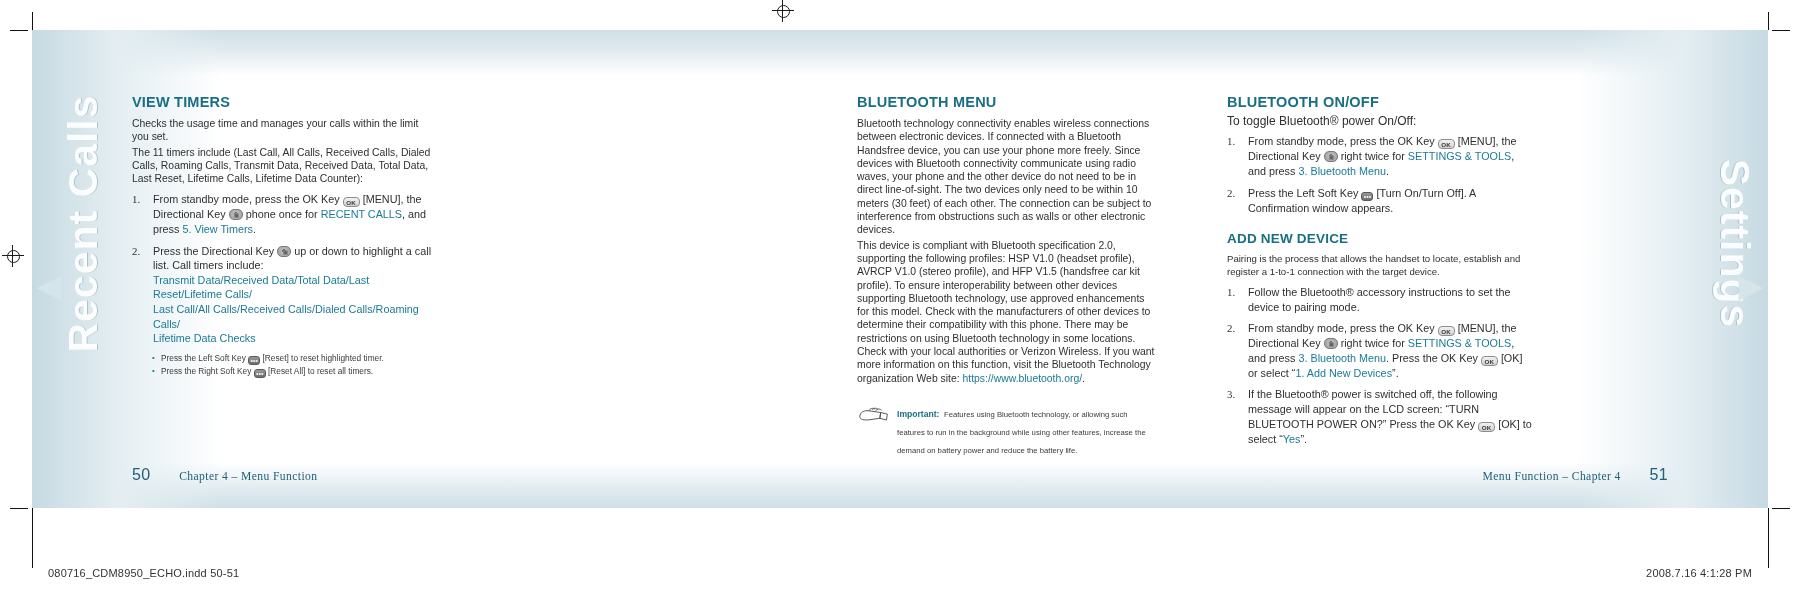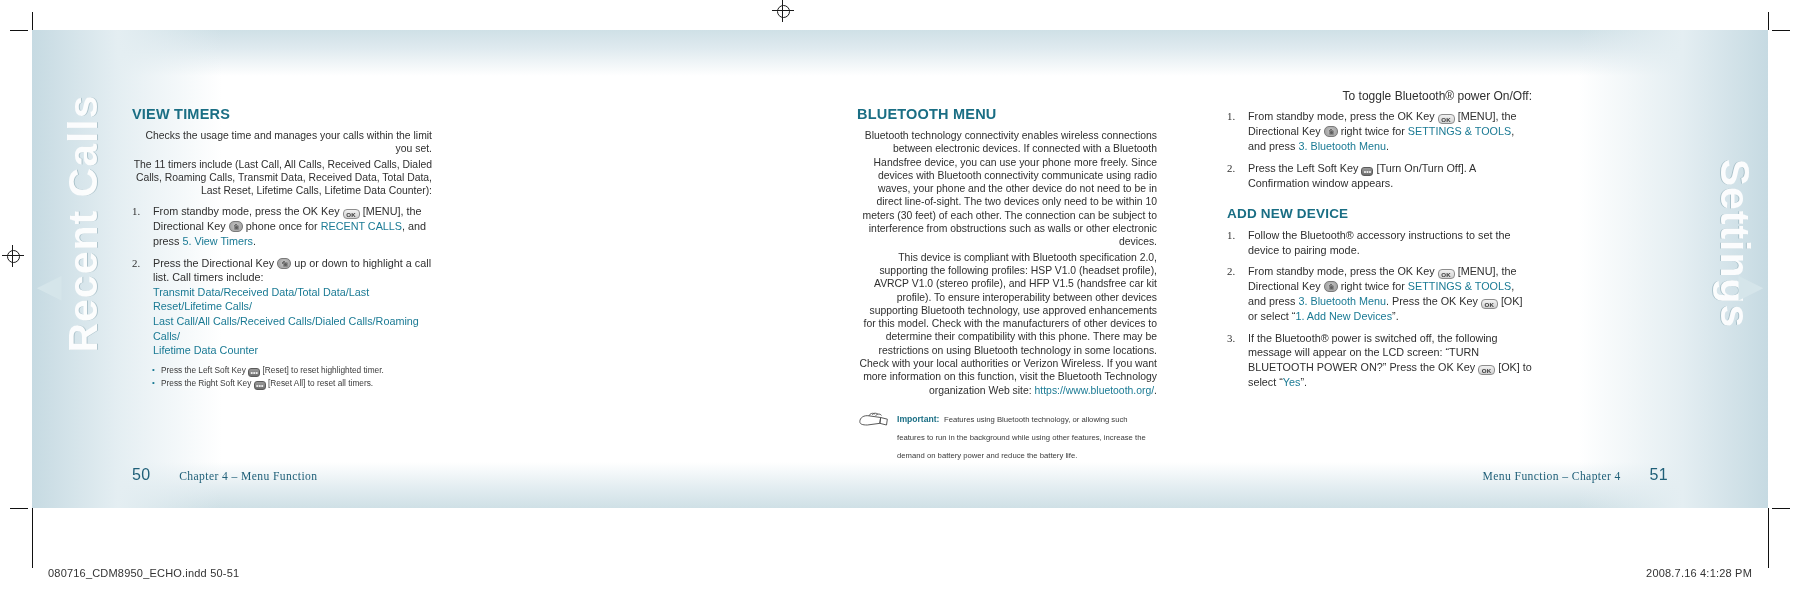--- a/index.html
+++ b/index.html
@@ -89,32 +89,32 @@
   #col-a { left:100px;  width:300px; }
   #col-b { left:825px;  width:300px; }
   #col-c { left:1195px; width:305px; }
 
   h2.sec {
     font-family:"Liberation Sans", sans-serif;
     font-weight:bold;
     font-size:14.5px;
     letter-spacing:.2px;
     color:#1a6e84;
-    margin:16px 0 7px 0;
+    margin:4px 0 7px 0;
     text-transform:uppercase;
   }
   h2.sec.small { font-size:13.5px; margin-top:16px; }
 
   p.body, .body {
     font-family:"Liberation Sans", sans-serif;
     font-size:10.4px;
     line-height:13.3px;
     color:#2f2f2f;
     margin:0 0 2px 0;
-    text-align:right;
+    text-align:left;
   }
 
   .teal { color:#1a7a94; }
 
   
   ol.steps { list-style:none; margin:7px 0 0 0; padding:0; }
   ol.steps > li {
     position:relative;
     padding-left:21px;
     margin-bottom:7px;
@@ -165,21 +165,21 @@
     border:1px solid #7a7a7a;
     position:relative;
   }
   .key.dir::after {
     content:""; position:absolute; left:4.5px; top:3px;
     width:5px; height:5px; border-radius:50%;
     background:#5d5d5d; box-shadow:inset 0 0 0 1px #8e8e8e;
   }
 
   
-  .note { margin-top:11px; position:relative; padding-left:40px; }
+  .note { margin-top:18px; position:relative; padding-left:40px; }
   .note-icon { position:absolute; left:0; top:2px; width:34px; height:20px; }
   .note-label {
     font-weight:bold; font-size:8.6px; color:#1a6e84;
     font-family:"Liberation Sans", sans-serif;
   }
   .note-text {
     font-size:7.7px; line-height:10.3px; color:#3a3a3a;
     display:inline;
   }
   .note-body { text-indent:0; }
@@ -270,21 +270,21 @@
             <span class="teal">5. View Timers</span><span>.</span>
           </li>
 
           <li>
             <span class="num">2.</span>
             <span>Press the Directional Key</span>
             <span class="key dir"></span>
             <span>up or down to highlight a call list. Call timers include:</span>
             <span class="teal" style="display:block">Transmit Data/Received Data/Total Data/Last Reset/Lifetime Calls/</span>
             <span class="teal" style="display:block">Last Call/All Calls/Received Calls/Dialed Calls/Roaming Calls/</span>
-            <span class="teal" style="display:block">Lifetime Data Counter</span>
+            <span class="teal" style="display:block">Lifetime Data Checks</span>
           </li>
         </ol>
 
         <ul class="subs">
           <li>
             <span>Press the Left Soft Key</span>
             <span class="key soft">•••</span>
             <span>[Reset] to reset highlighted timer.</span>
           </li>
           <li>
@@ -330,20 +330,21 @@
         </div>
         <div class="note-body">
           <span class="note-label">Important:</span>
           <span class="note-text">Features using Bluetooth technology, or allowing such features to run in the background while using other features, increase the demand on battery power and reduce the battery life.</span>
         </div>
       </div>
     </div>
 
     <div class="col" id="col-c">
 
+      <h2 class="sec" style="margin-bottom:5px">BLUETOOTH ON/OFF</h2>
       <p class="body" style="font-size:12px;line-height:12.4px">To toggle Bluetooth® power On/Off:</p>
 
       <ol class="steps">
         <li>
           <span class="num">1.</span>
           <span>From standby mode, press the OK Key</span>
           <span class="key ok">OK</span>
           <span>[MENU], the Directional Key</span>
           <span class="key dir"></span>
           <span>right twice for</span>
@@ -353,20 +354,21 @@
 
         <li>
           <span class="num">2.</span>
           <span>Press the Left Soft Key</span>
           <span class="key soft">•••</span>
           <span>[Turn On/Turn Off]. A Confirmation window appears.</span>
         </li>
       </ol>
 
       <h2 class="sec small">ADD NEW DEVICE</h2>
+      <p class="body" style="font-size:9.6px;line-height:12.4px">Pairing is the process that allows the handset to locate, establish and register a 1-to-1 connection with the target device.</p>
 
       <ol class="steps">
         <li>
           <span class="num">1.</span>
           <span>Follow the Bluetooth® accessory instructions to set the device to pairing mode.</span>
         </li>
 
         <li>
           <span class="num">2.</span>
           <span>From standby mode, press the OK Key</span>

